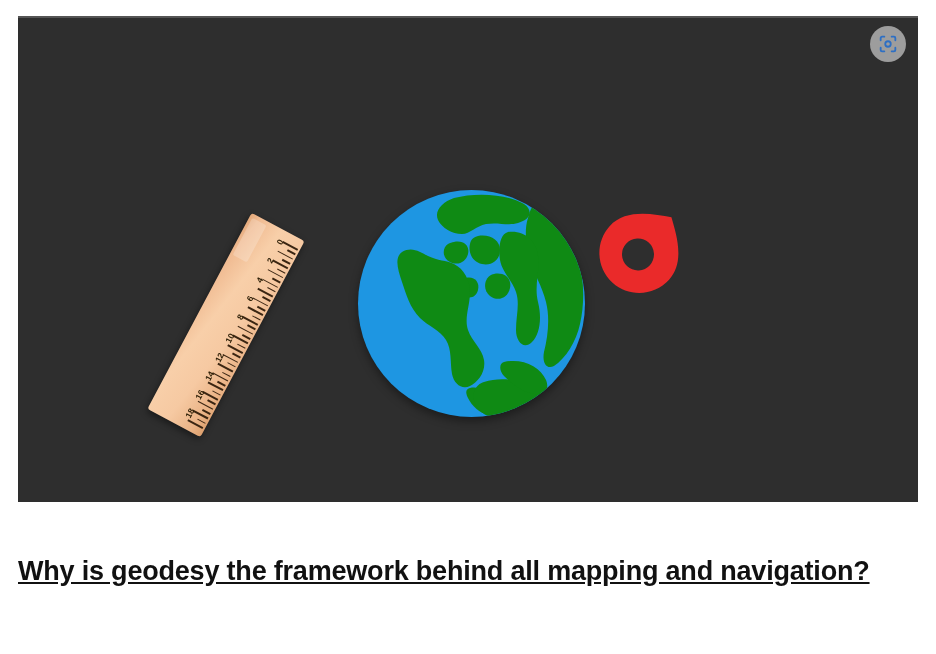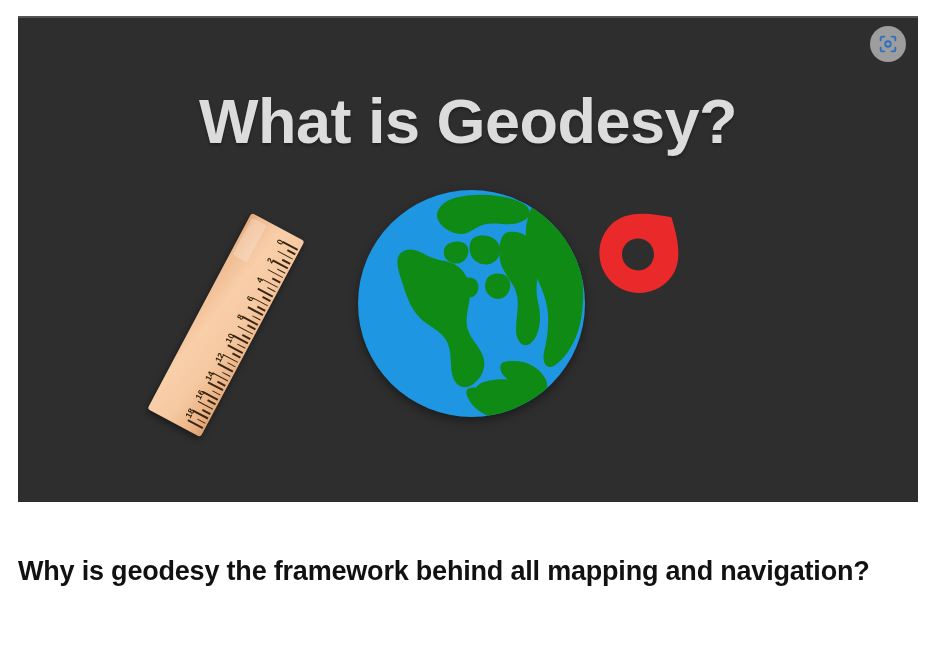--- a/index.html
+++ b/index.html
@@ -150,20 +150,21 @@
     position: absolute;
     left: 18px;
     top: 548px;
     width: 880px;
     color: #111111;
     font-family: "Liberation Sans", sans-serif;
     font-weight: bold;
     font-size: 27px;
     line-height: 46px;
     letter-spacing: -0.2px;
+    text-decoration: underline;
   }
 </style>
 </head>
 <body>
 
 <div id="image-card">
 
   <div id="illustration">
 
     <div id="ruler-wrap">
@@ -267,21 +268,20 @@
 
     <div id="map-pin">
       <svg width="92" height="92" viewBox="0 0 92 92">
         <path fill="#ea2a2a" d="M46 2 C68 2 86 20 86 42 C86 66 62 80 46 90 C30 80 6 66 6 42 C6 20 24 2 46 2 Z"></path>
         <circle cx="46" cy="40" r="16" fill="#2e2e2e"></circle>
       </svg>
     </div>
 
   </div>
 
-  <div id="image-title">What is Geodesy?</div>
 
   <div id="lens-button">
     <span>
       <svg width="22" height="22" viewBox="0 0 24 24" fill="none" stroke="#2d6fc4" stroke-width="2" stroke-linecap="round" stroke-linejoin="round">
         <path d="M4 8 V5.5 A1.5 1.5 0 0 1 5.5 4 H8"></path>
         <path d="M16 4 H18.5 A1.5 1.5 0 0 1 20 5.5 V8"></path>
         <path d="M20 16 V18.5 A1.5 1.5 0 0 1 18.5 20 H16"></path>
         <path d="M8 20 H5.5 A1.5 1.5 0 0 1 4 18.5 V16"></path>
         <circle cx="12" cy="12" r="3"></circle>
       </svg>

